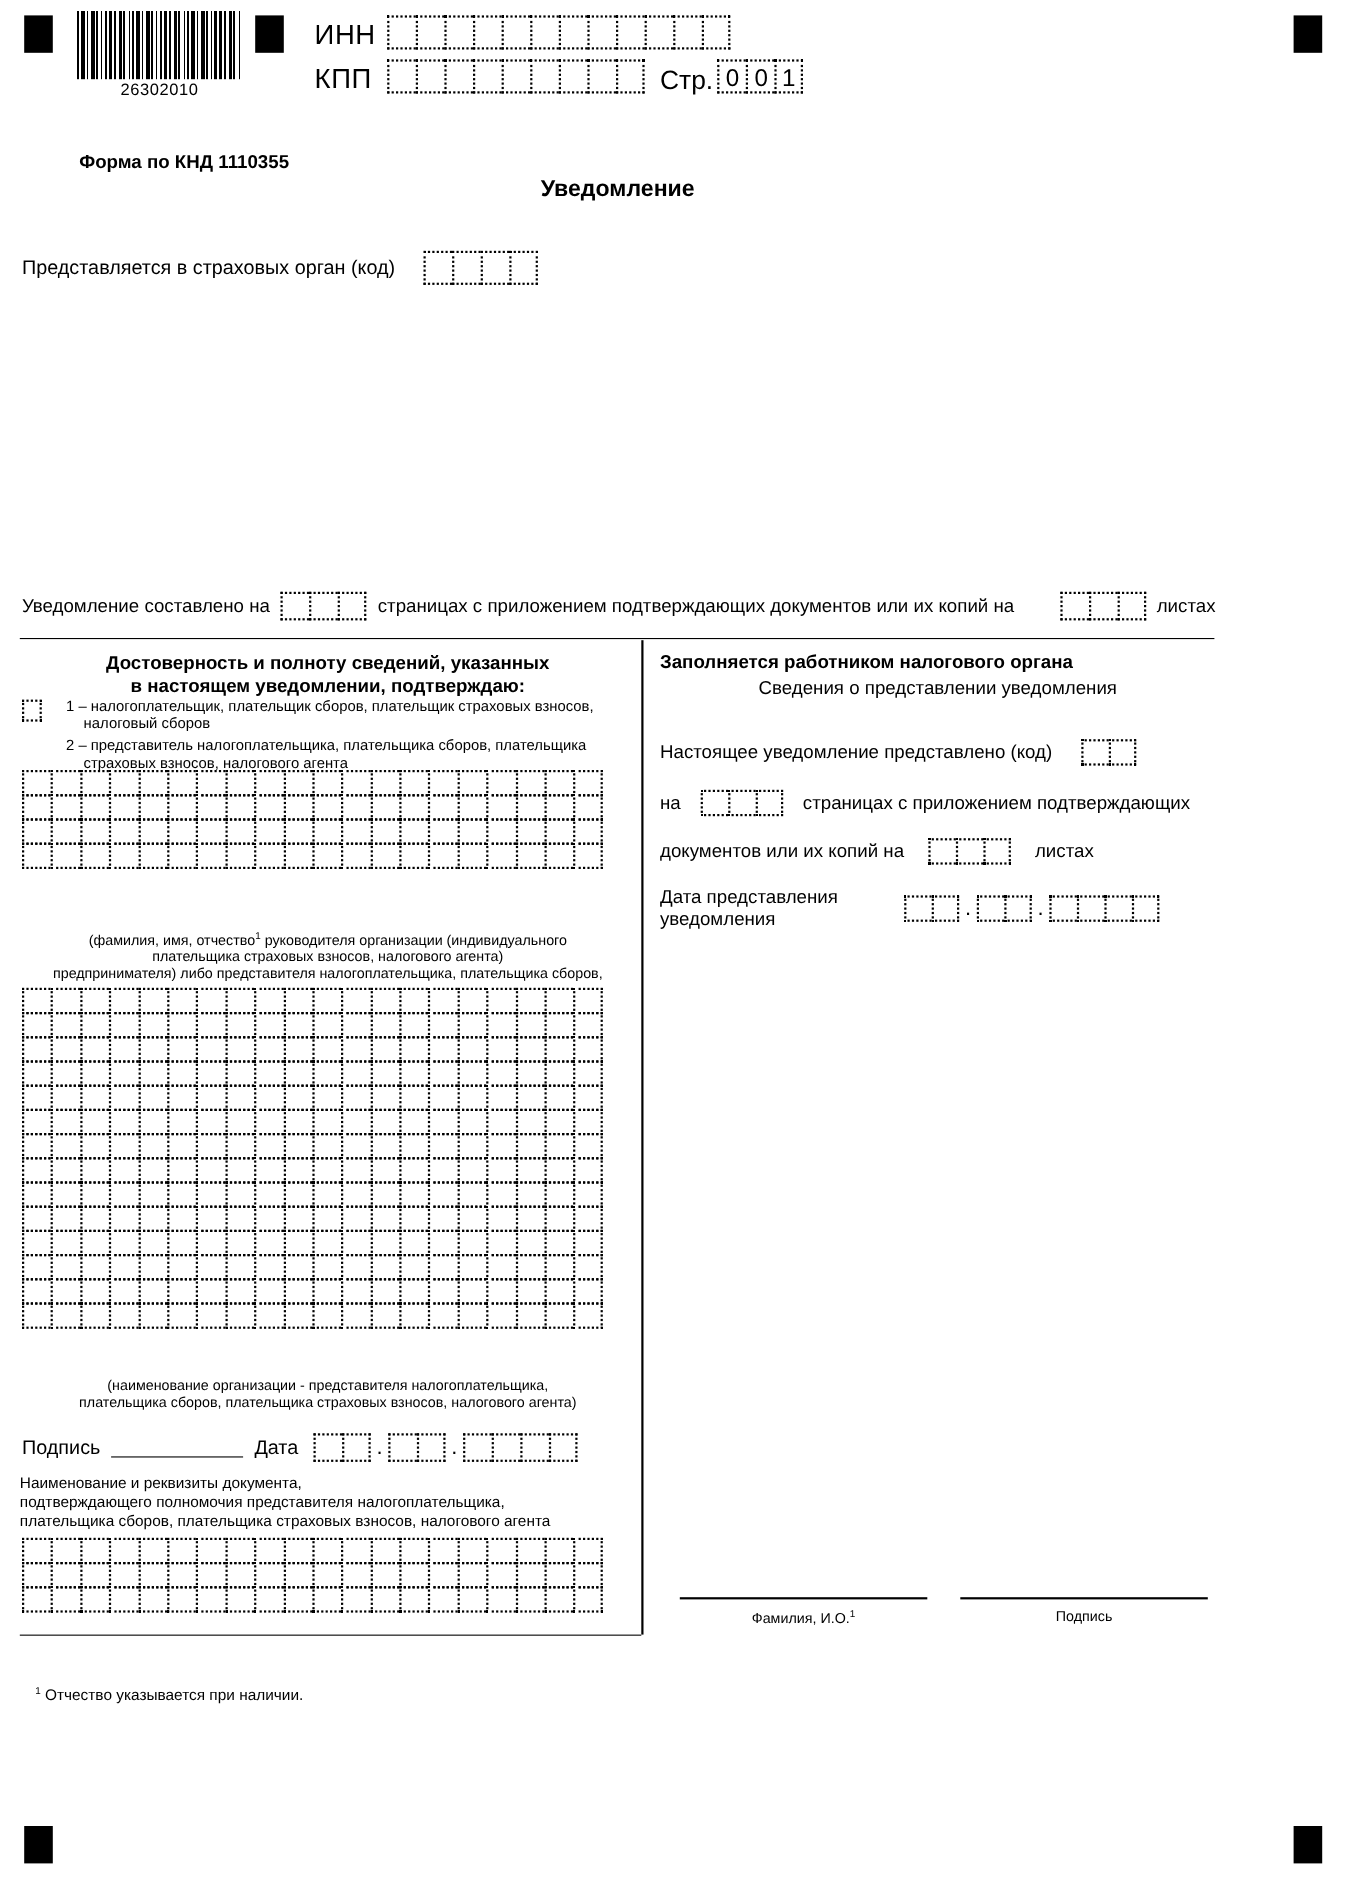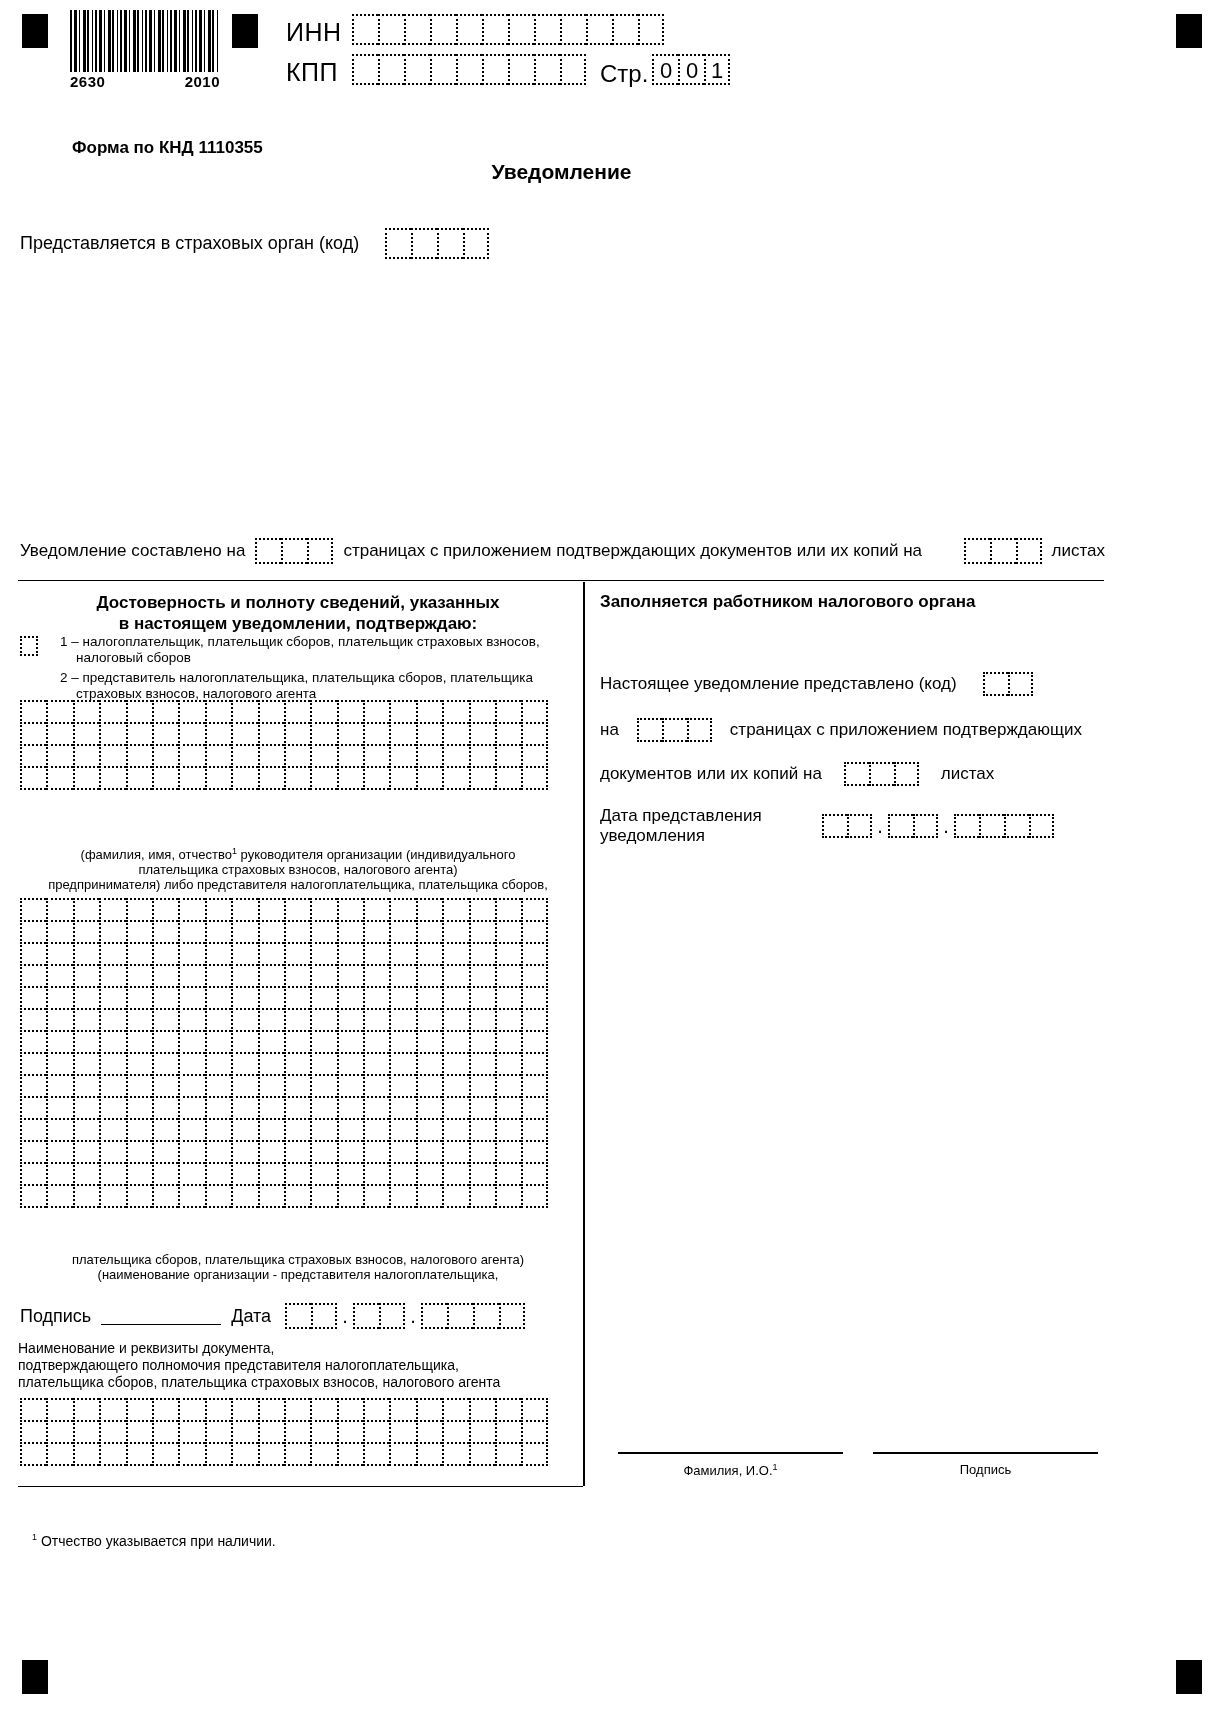--- a/index.html
+++ b/index.html
@@ -46,23 +46,23 @@
       #000 0px, #000 2px, #fff 2px, #fff 4px,
       #000 4px, #000 7px, #fff 7px, #fff 9px,
       #000 9px, #000 10px, #fff 10px, #fff 13px,
       #000 13px, #000 16px, #fff 16px, #fff 17px,
       #000 17px, #000 19px, #fff 19px, #fff 22px,
       #000 22px, #000 23px, #fff 23px, #fff 25px
     );
   }
   .barcode-nums {
     display: flex;
-    justify-content: space-between;
+    justify-content: center;
     font-size: 15px;
-    font-weight: bold;
+    font-weight: normal;
     letter-spacing: 0.5px;
     margin-top: 1px;
   }
   .barcode-black-block {
     position: absolute;
     left: 232px;
     top: 14px;
     width: 26px;
     height: 34px;
     background: #000;
@@ -872,22 +872,22 @@
         <div class="cell"></div>
         <div class="cell"></div>
         <div class="cell"></div>
         <div class="cell"></div>
         <div class="cell"></div>
         <div class="cell"></div>
       </div>
     </div>
 
   <div class="cap-org">
+    <div>(наименование организации - представителя налогоплательщика,</div>
     <div>плательщика сборов, плательщика страховых взносов, налогового агента)</div>
-    <div>(наименование организации - представителя налогоплательщика,</div>
   </div>
 
   <div class="sign-row">
     <span>Подпись</span>
     <span class="sign-line"></span>
     <span>Дата</span>
     <span style="width:14px"></span>
     <span class="cells small" id="ld-day">
         <div class="cell"></div>
         <div class="cell"></div>
@@ -975,20 +975,21 @@
         <div class="cell"></div>
         <div class="cell"></div>
         <div class="cell"></div>
         <div class="cell"></div>
         <div class="cell"></div>
         <div class="cell"></div>
       </div>
     </div>
 
   <div class="rp-title">Заполняется работником налогового органа</div>
+  <div class="rp-sub">Сведения о представлении уведомления</div>
 
   <div class="rp-row rp-row2">
     <span>на</span>
     <span style="width:18px"></span>
     <span class="cells tiny" id="rp2-cells">
         <div class="cell"></div>
         <div class="cell"></div>
         <div class="cell"></div>
       </span>
     <span style="width:18px"></span>

